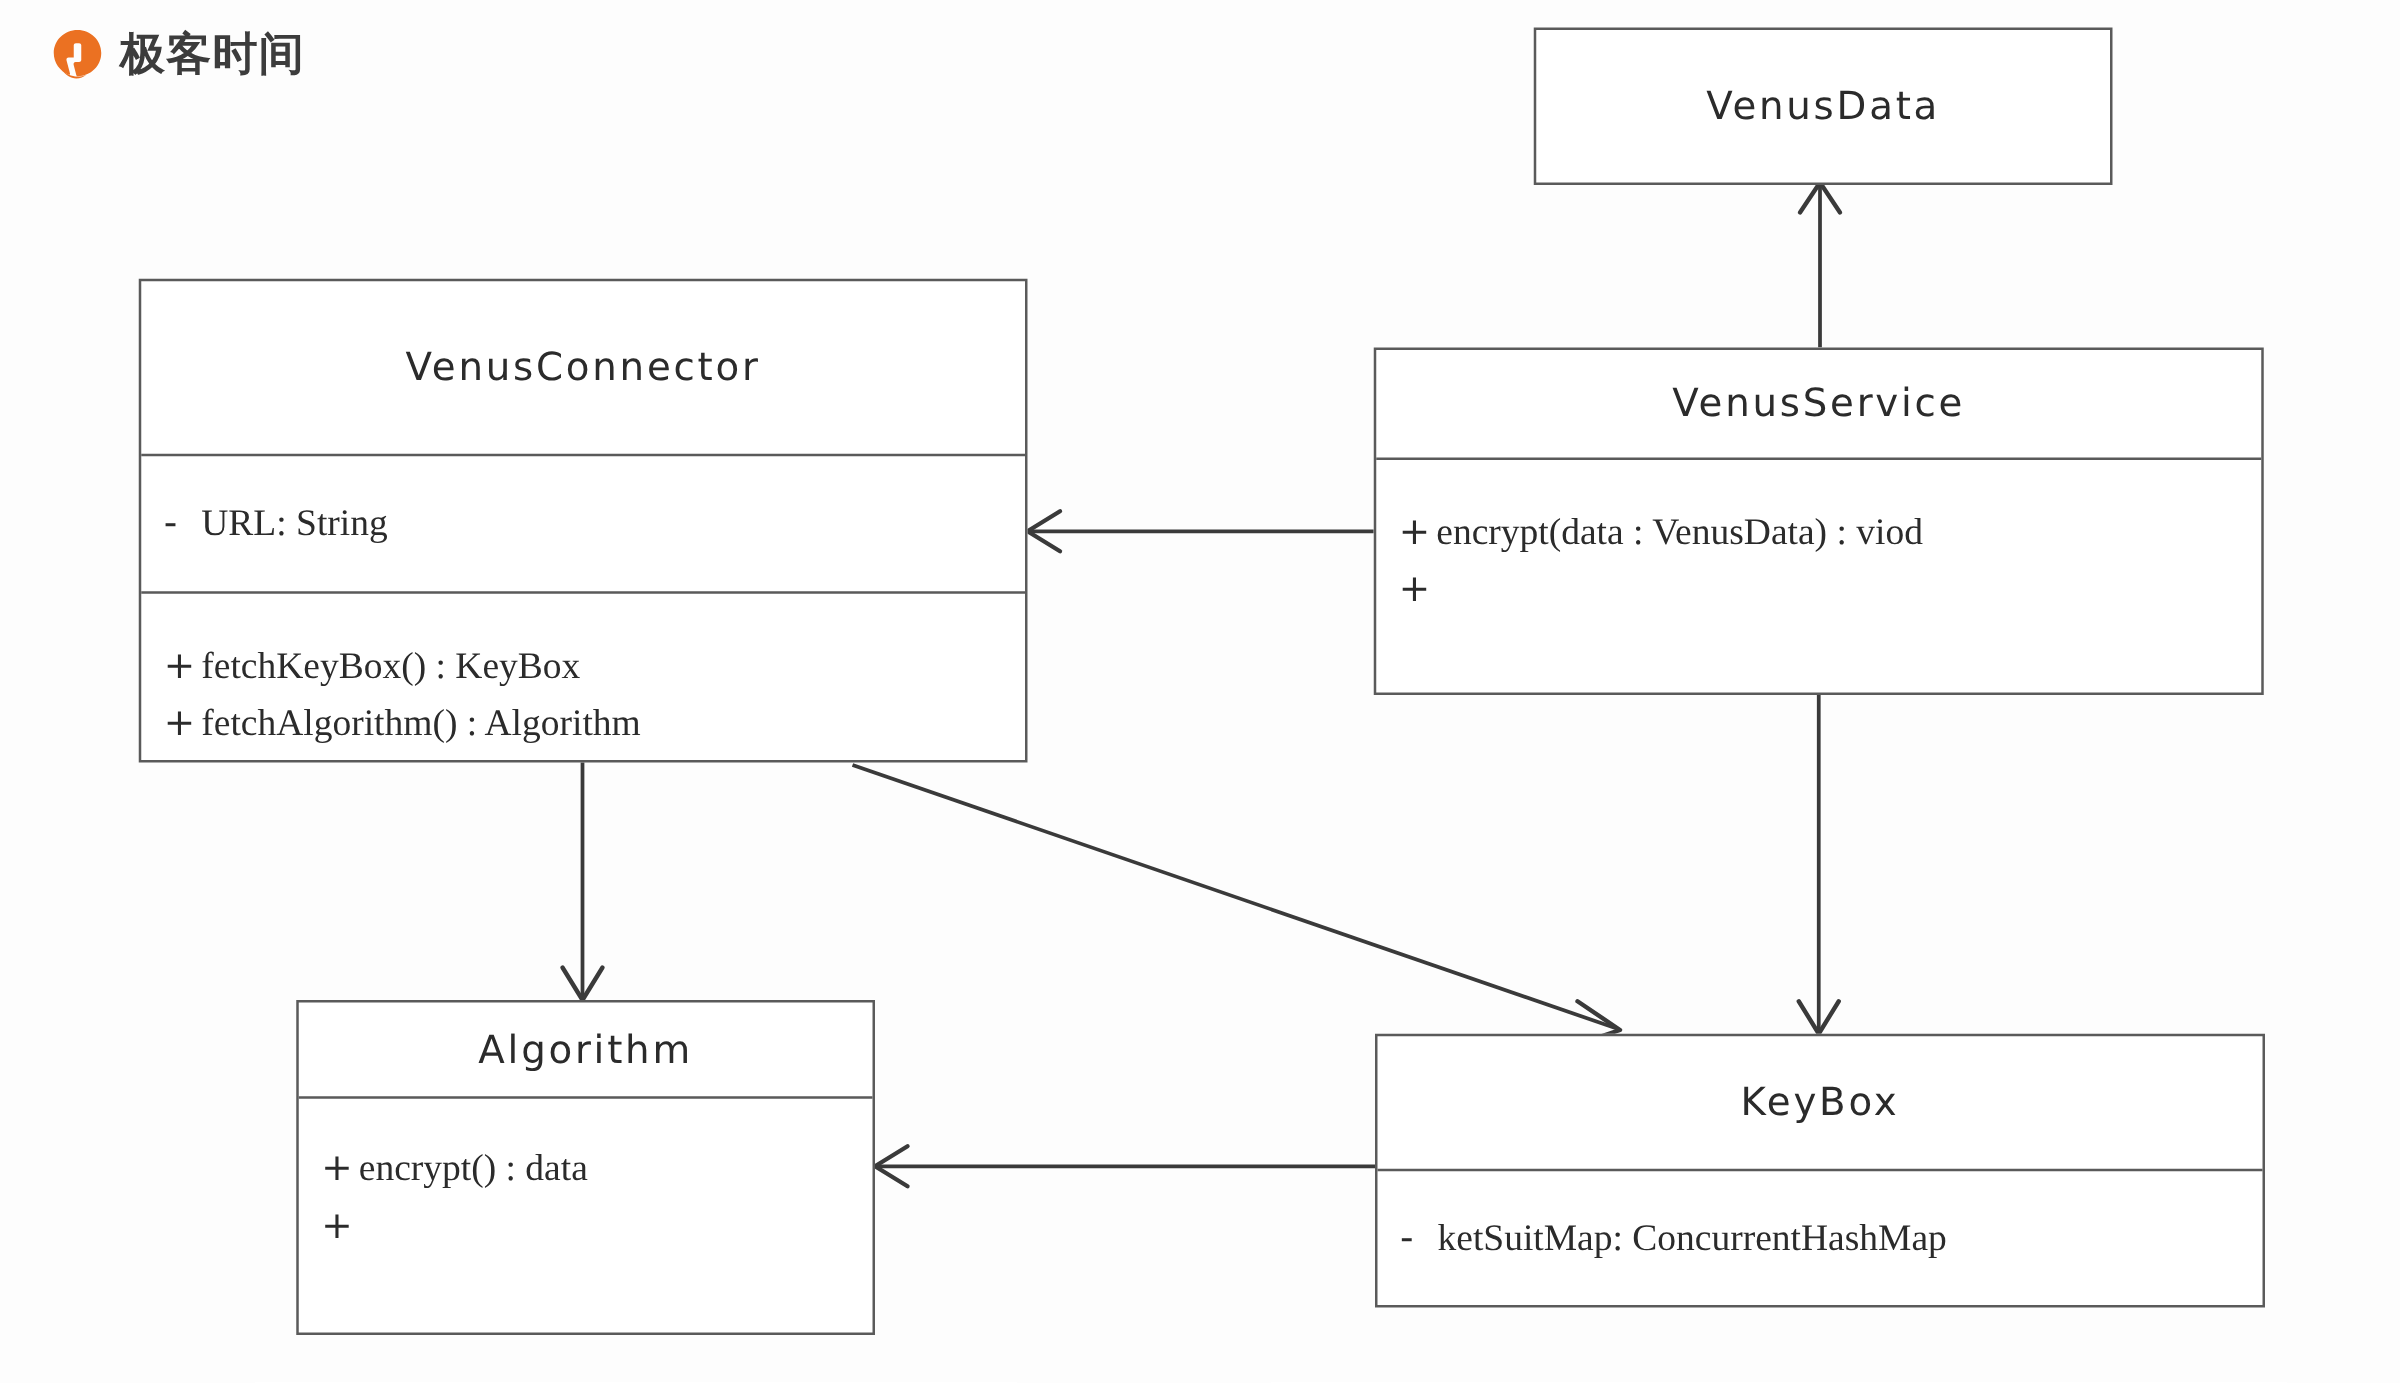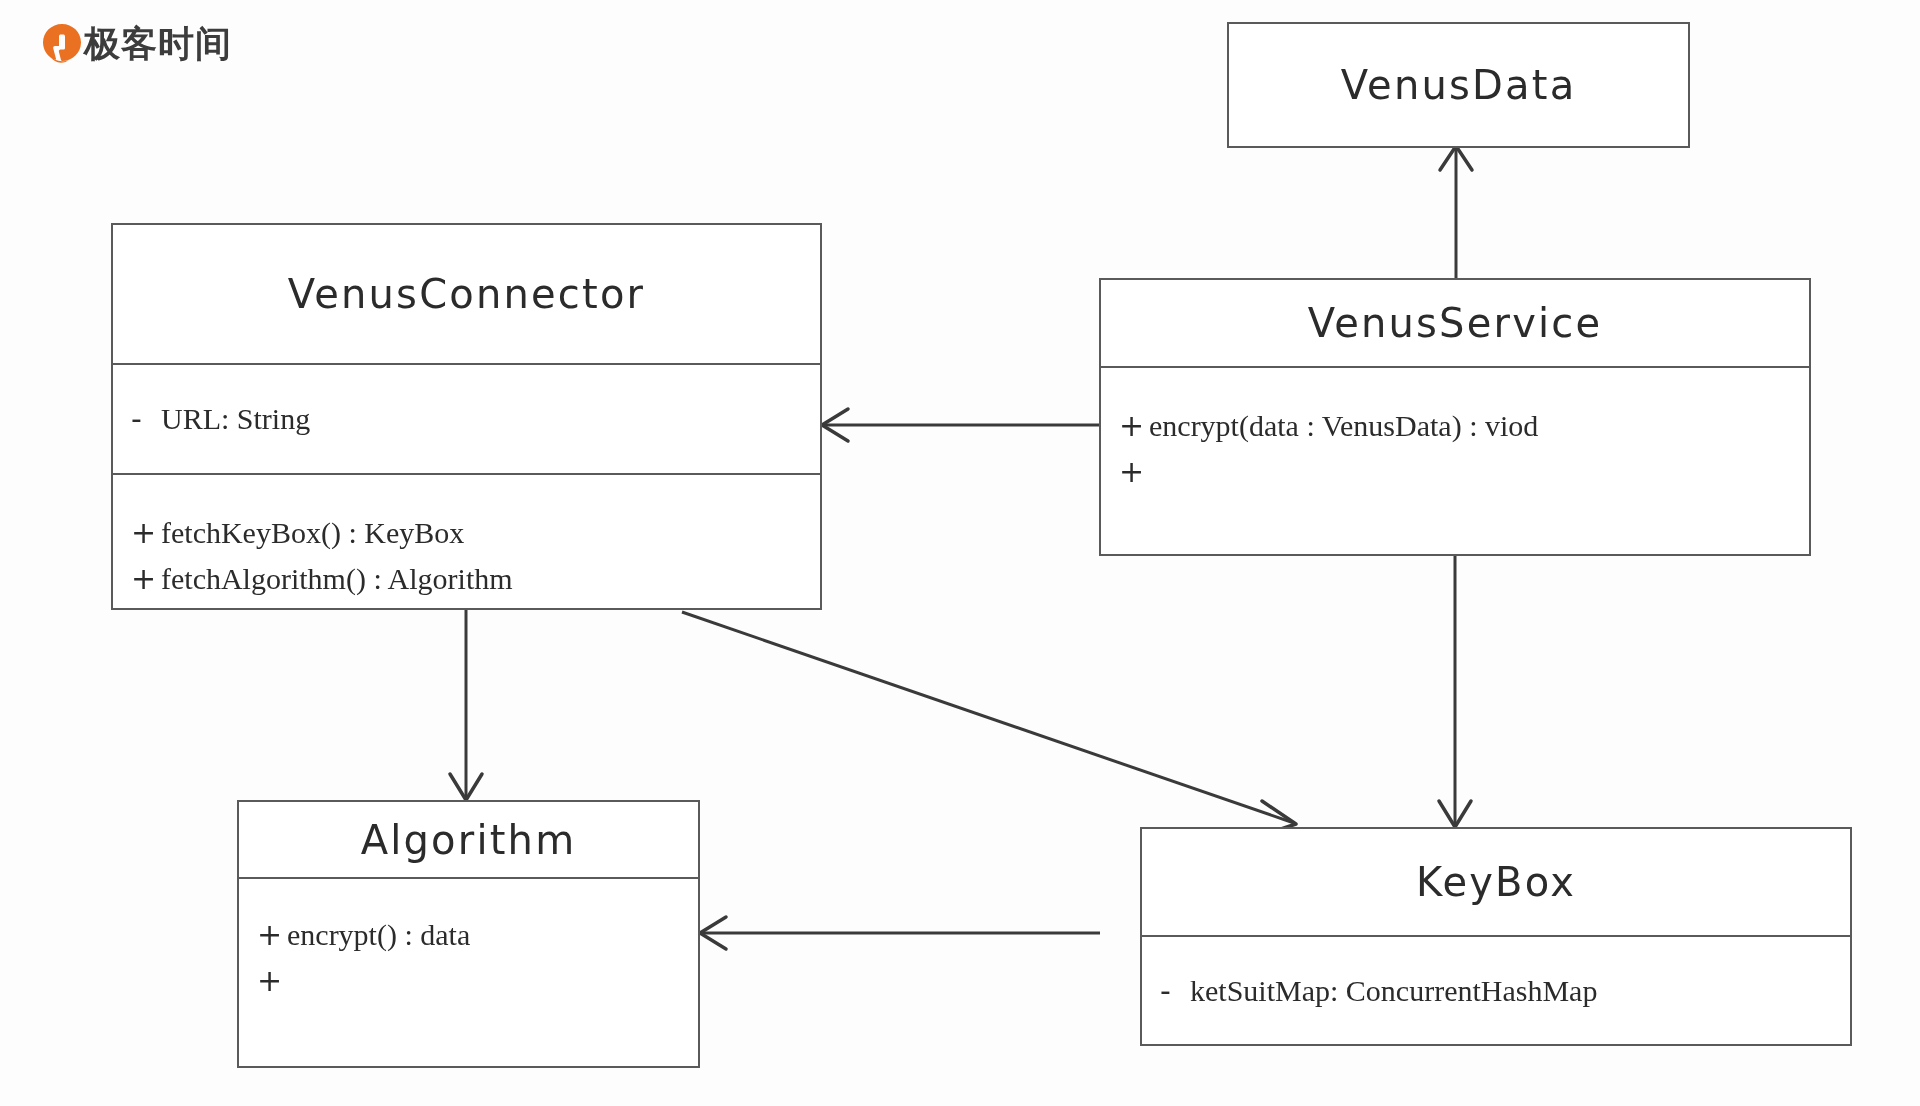--- a/index.html
+++ b/index.html
@@ -19,20 +19,21 @@
     overflow: hidden;
   }
 
   
   #brand {
     position: absolute;
     left: 40px;
     top: 22px;
     display: flex;
     align-items: center;
+    gap: 12px;
   }
   #brand .mark {
     position: relative;
     width: 44px;
     height: 44px;
     flex: 0 0 auto;
   }
   #brand .mark svg { display: block; }
   #brand .wordmark {
     font-family: "DejaVu Sans", "Liberation Sans", sans-serif;
@@ -56,21 +57,21 @@
     width: 100%;
     display: flex;
     flex-direction: column;
     justify-content: center;
   }
   .uml-section + .uml-section {
     border-top: 2px solid #5a5a5a;
   }
   .uml-title {
     text-align: center;
-    font-size: 40px;
+    font-size: 31px;
     color: #2b2b2b;
     letter-spacing: 2.2px;
     font-weight: 400;
     white-space: nowrap;
   }
   .uml-row {
     display: flex;
     align-items: baseline;
     font-size: 30px;
     color: #2b2b2b;
@@ -197,21 +198,21 @@
       <div class="uml-row">
         <span class="uml-vis">+</span>
         <span class="uml-member">encrypt() : data</span>
       </div>
       <div class="uml-row">
         <span class="uml-vis">+</span>
       </div>
     </div>
   </div>
 
-  <div class="uml-box" style="left:1140px; top:827px; width:712px; height:219px;">
+  <div class="uml-box" style="left:1100px; top:827px; width:712px; height:219px;">
     <div class="uml-section" style="height:106px;">
       <div class="uml-title">KeyBox</div>
     </div>
     <div class="uml-section" style="height:109px;">
       <div class="uml-row">
         <span class="uml-vis">-</span>
         <span class="uml-member">ketSuitMap: ConcurrentHashMap</span>
       </div>
     </div>
   </div>

